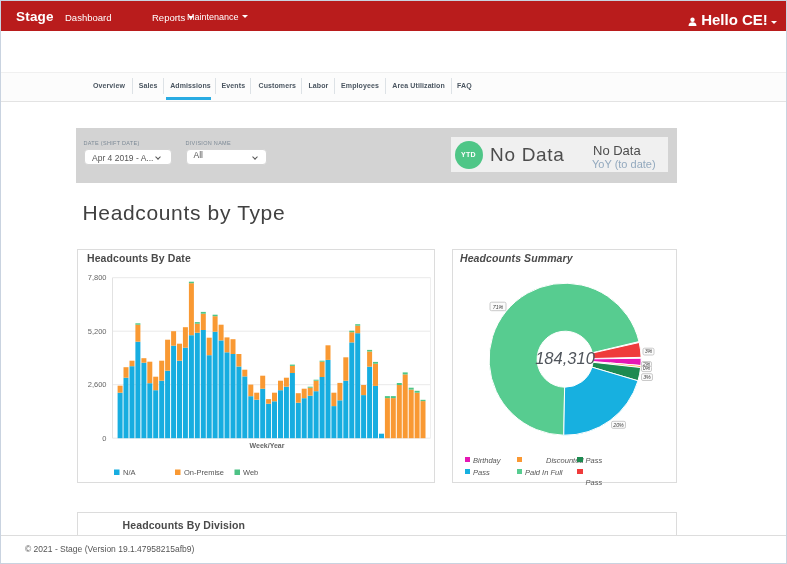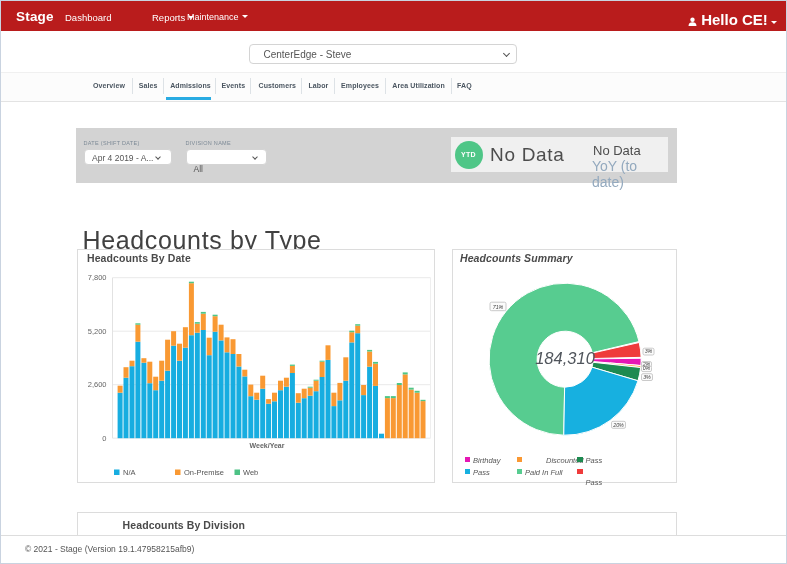--- a/index.html
+++ b/index.html
@@ -33,24 +33,20 @@
     <span class="brand">Stage</span>
     <a class="abs" style="left:64px; top:10.5px;">Dashboard</a>
     <a class="abs" style="left:127px; top:10.5px;padding-left:24px;">Reports<span class="caret"></span></a>
     <a class="abs" style="left:186px; top:10.5px; font-size:9px;">Maintenance<span class="caret"></span></a>
     <a class="abs" style="left:687px; top:10px; font-size:15px;"><svg width="9" height="9" viewBox="0 0 9 9" style="vertical-align:-1px;">
           <circle cx="4.5" cy="2.7" r="2.2" fill="#fff"></circle>
           <path d="M0.5,9 C0.5,6.2 2.2,5.2 4.5,5.2 C6.8,5.2 8.5,6.2 8.5,9 Z" fill="#fff"></path>
         </svg> <b style="font-weight:bold;">Hello CE!</b><span class="caret"></span></a>
   </div>
 
-  <div class="sel" style="left:247.5px; top:42.5px; width:268.5px; height:20.5px;">
-    <span class="abs" style="left:14px; top:4.5px; font-size:10px;">CenterEdge - Steve</span>
-    <span class="chev" style="right:7.5px; top:6px; width:5px; height:5px;"></span>
-  </div>
 
   <div id="tabbar">
     <span class="tab" style="left:92px;">Overview</span>
     <span class="tsep" style="left:131px;"></span>
     <span class="tab" style="left:137.8px;">Sales</span>
     <span class="tsep" style="left:161.9px;"></span>
     <span class="tab" style="left:169.2px;">Admissions</span>
     <span class="tsep" style="left:213.8px;"></span>
     <span class="tab" style="left:220.6px;">Events</span>
     <span class="tsep" style="left:249.3px;"></span>
@@ -67,33 +63,33 @@
   </div>
 
   <div id="band">
     <span class="flabel" style="left:7.5px; top:12px;">DATE (SHIFT DATE)</span>
     <div class="sel" style="left:8px; top:21.5px; width:88px; height:15.5px;">
       <span class="abs" style="left:7px; top:3px; font-size:8.5px;">Apr 4 2019 - A...</span>
       <span class="chev" style="right:11px; top:4.5px; width:4px; height:4px;"></span>
     </div>
     <span class="flabel" style="left:109.5px; top:12px;">DIVISION NAME</span>
     <div class="sel" style="left:109.5px; top:21.5px; width:81px; height:15.5px;">
-      <span class="abs" style="left:7px; top:14px; font-size:8.5px;">All</span>
+      <span class="abs" style="left:7px; top:0; font-size:8.5px;">All</span>
       <span class="chev" style="right:9px; top:4.5px; width:4px; height:4px;"></span>
     </div>
 
     <div class="abs" style="left:375px; top:9.5px; width:217px; height:35px; background:#F0F0F0;">
       <div class="abs" style="left:3.5px; top:4px; width:28px; height:28px; border-radius:50%; background:#4FC687; color:#fff; font-size:7px; font-weight:bold; text-align:center; line-height:28px; letter-spacing:.3px;">YTD</div>
       <span class="abs" style="left:39px; top:7px; font-size:19px; color:#4D4D4D; letter-spacing:.7px;">No Data</span>
       <span class="abs" style="left:142px; top:6px; font-size:13px; color:#4D4D4D;">No Data</span>
-      <span class="abs" style="left:141px; top:21px; font-size:14px; color:#93A9BE;">YoY (to date)</span>
+      <span class="abs" style="left:141px; top:21px; font-size:11px; color:#93A9BE;">YoY (to date)</span>
     </div>
   </div>
 
-  <div class="abs" style="left:81.5px; top:200px; font-size:25px; color:#414141; letter-spacing:.65px;margin-top:25px;">Headcounts by Type</div>
+  <div class="abs" style="left:81.5px; top:200px; font-size:21px; color:#414141; letter-spacing:.65px;">Headcounts by Type</div>
 
   <div class="card" style="left:76px; top:248.3px; width:357.5px; height:233.3px;">
     <span class="ctitle">Headcounts By Date</span>
     <svg class="abs" style="left:0; top:0;" width="355" height="231" viewBox="0 0 355 231">
       <line x1="34.5" y1="27.7" x2="352.5" y2="27.7" stroke="#E9E9E9" stroke-width="1"></line>
 <text x="28.5" y="30.2" text-anchor="end" font-size="7.5" fill="#666">7,800</text>
 <line x1="34.5" y1="81.2" x2="352.5" y2="81.2" stroke="#E9E9E9" stroke-width="1"></line>
 <text x="28.5" y="83.7" text-anchor="end" font-size="7.5" fill="#666">5,200</text>
 <line x1="34.5" y1="134.7" x2="352.5" y2="134.7" stroke="#E9E9E9" stroke-width="1"></line>
 <text x="28.5" y="137.2" text-anchor="end" font-size="7.5" fill="#666">2,600</text>

